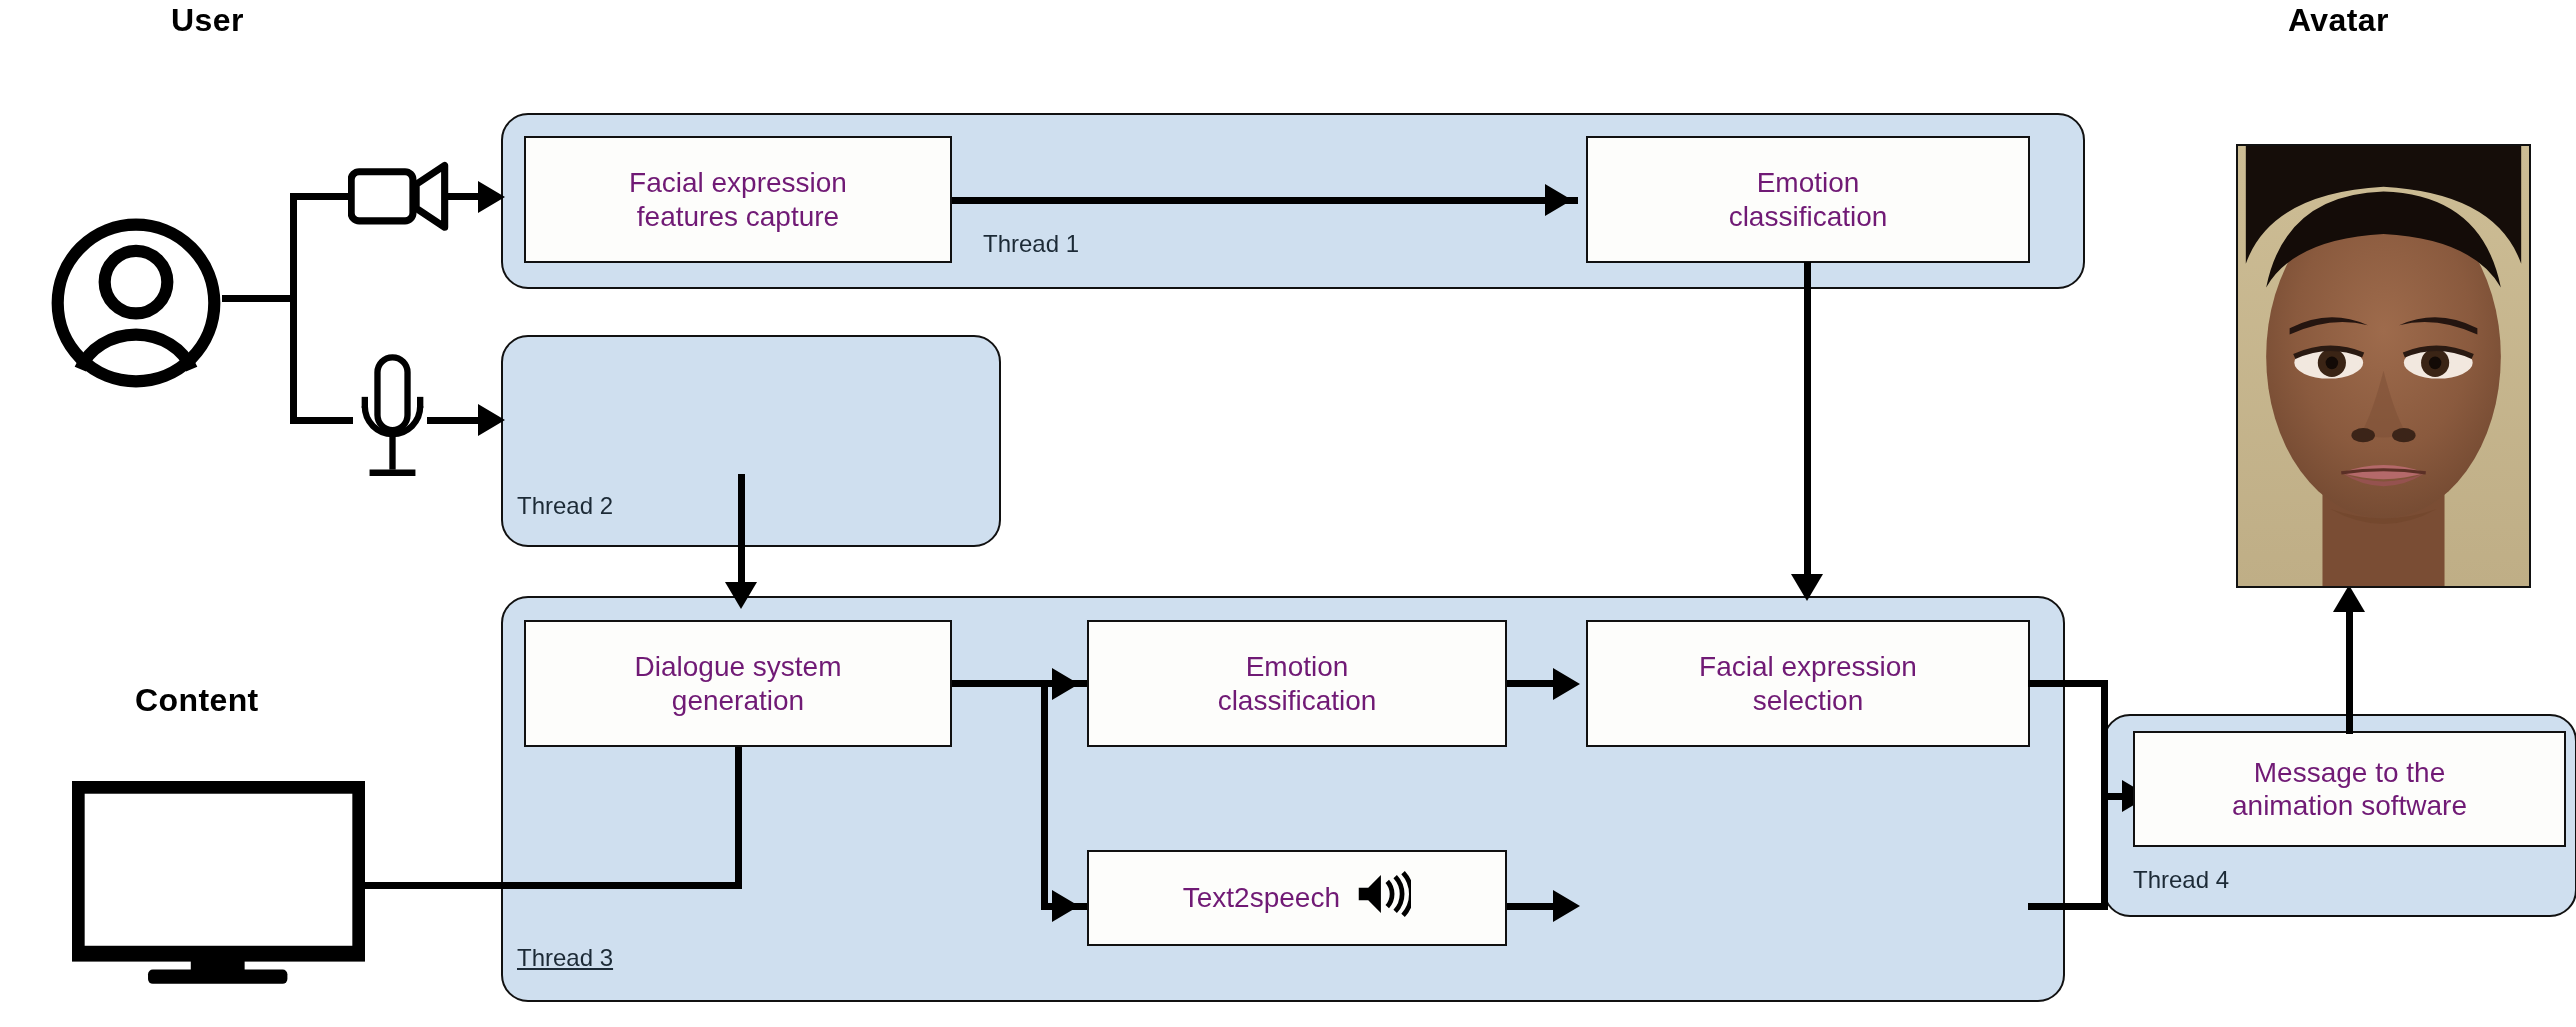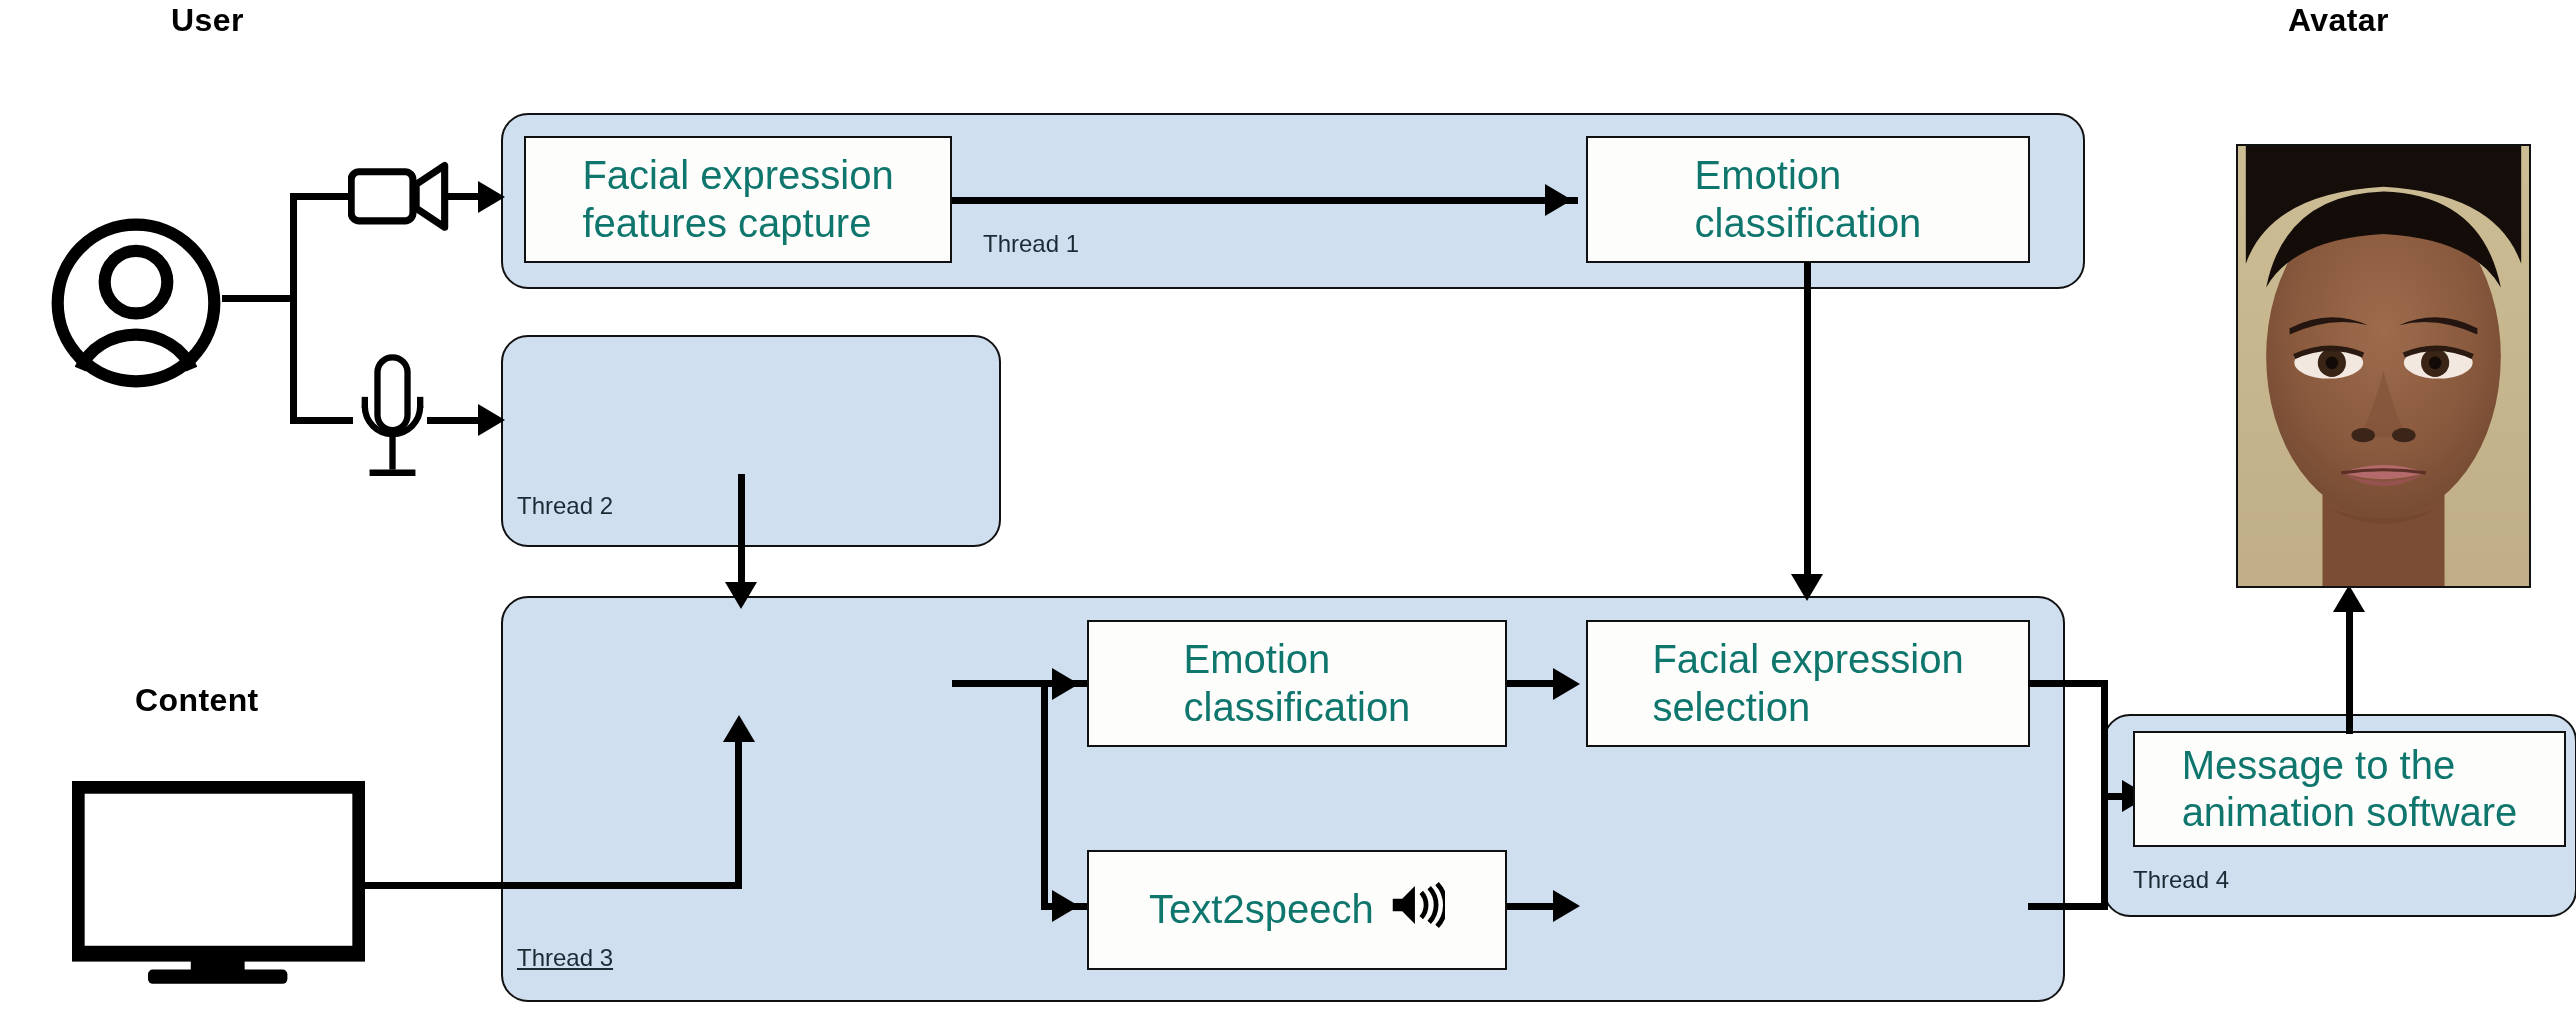--- a/index.html
+++ b/index.html
@@ -14,21 +14,21 @@
 
   
   .thread{position:absolute;background:#cfdfef;border:2.4px solid #111111;
           border-radius:27px;box-sizing:border-box;}
   .thread-label{position:absolute;font-size:24px;color:#1c2a36;
           white-space:nowrap;}
 
   
   .box{position:absolute;background:#fdfdfb;border:2.4px solid #111111;
        box-sizing:border-box;display:flex;align-items:center;
-       justify-content:center;font-size:40px;color:#0f766e;
+       justify-content:center;text-align:center;font-size:28px;color:#701a75;
        line-height:1.18;padding:0 4.8px;}
   .box span{display:block;}
   .box.with-icon{gap:14.3px;flex-direction:row;}
 
   
   .ln{position:absolute;background:#000;}
   .lnh{height:7.1px;}
   .lnv{width:7.1px;}
 
   .arrow{position:absolute;width:0;height:0;}
@@ -127,20 +127,26 @@
     <svg viewBox="0 0 370 260" width="293" height="206">
       <rect x="6" y="6" width="358" height="212" fill="#fff" stroke="#000" stroke-width="20"></rect>
       <rect x="150" y="214" width="68" height="30" fill="#000"></rect>
       <rect x="96" y="238" width="176" height="18" rx="6" fill="#000"></rect>
     </svg>
   </div>
   <div class="ln lnh" style="left:331px;top:882px;width:379px;"></div>
   <div class="ln lnv" style="left:703px;top:741px;height:144px;"></div>
   <div class="arrow arr-u" style="left:691px;top:715px;"></div>
 
+  <div class="box" style="left:492px;top:620px;width:428px;height:127px;">
+    <div>
+      <span>Dialogue system</span>
+      <span>generation</span>
+    </div>
+  </div>
   <div class="thread-label" style="left:485px;top:944px;text-decoration:underline;">Thread 3</div>
 
   <div class="ln lnh" style="left:920px;top:680px;width:95px;"></div>
   <div class="ln lnv" style="left:1009px;top:680px;height:230px;"></div>
 
   <div class="ln lnh" style="left:1009px;top:680px;width:48px;"></div>
   <div class="arrow arr-r" style="left:1020px;top:668px;"></div>
   <div class="box" style="left:1055px;top:620px;width:420px;height:127px;">
     <div>
       <span>Emotion</span>
@@ -153,21 +159,21 @@
 
   <div class="box" style="left:1554px;top:620px;width:444px;height:127px;">
     <div>
       <span>Facial expression</span>
       <span>selection</span>
     </div>
   </div>
 
   <div class="ln lnh" style="left:1009px;top:903px;width:48px;"></div>
   <div class="arrow arr-r" style="left:1020px;top:890px;"></div>
-  <div class="box with-icon" style="left:1055px;top:850px;width:420px;height:120px;">
+  <div class="box with-icon" style="left:1055px;top:850px;width:420px;height:96px;">
     <span>Text2speech</span>
     <span class="spk" style="display:inline-block;">
       <svg viewBox="0 0 72 60" width="57" height="48">
         <path d="M6 22 L18 22 L34 6 L34 54 L18 38 L6 38 Z" fill="#000"></path>
         <path d="M42 14 a24 24 0 0 1 0 32" fill="none" stroke="#000" stroke-width="6"></path>
         <path d="M52 8 a32 32 0 0 1 0 44" fill="none" stroke="#000" stroke-width="6"></path>
         <path d="M62 3 a40 40 0 0 1 0 54" fill="none" stroke="#000" stroke-width="6"></path>
       </svg>
     </span>
   </div>

